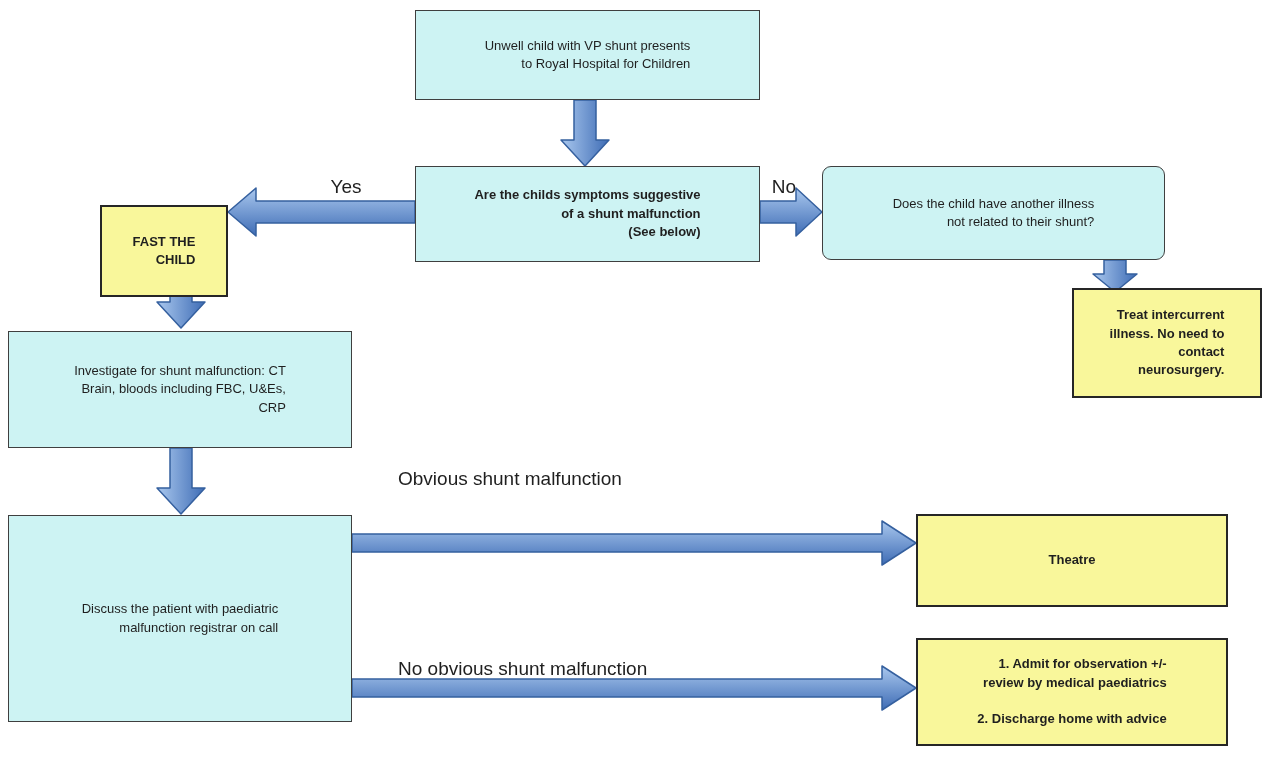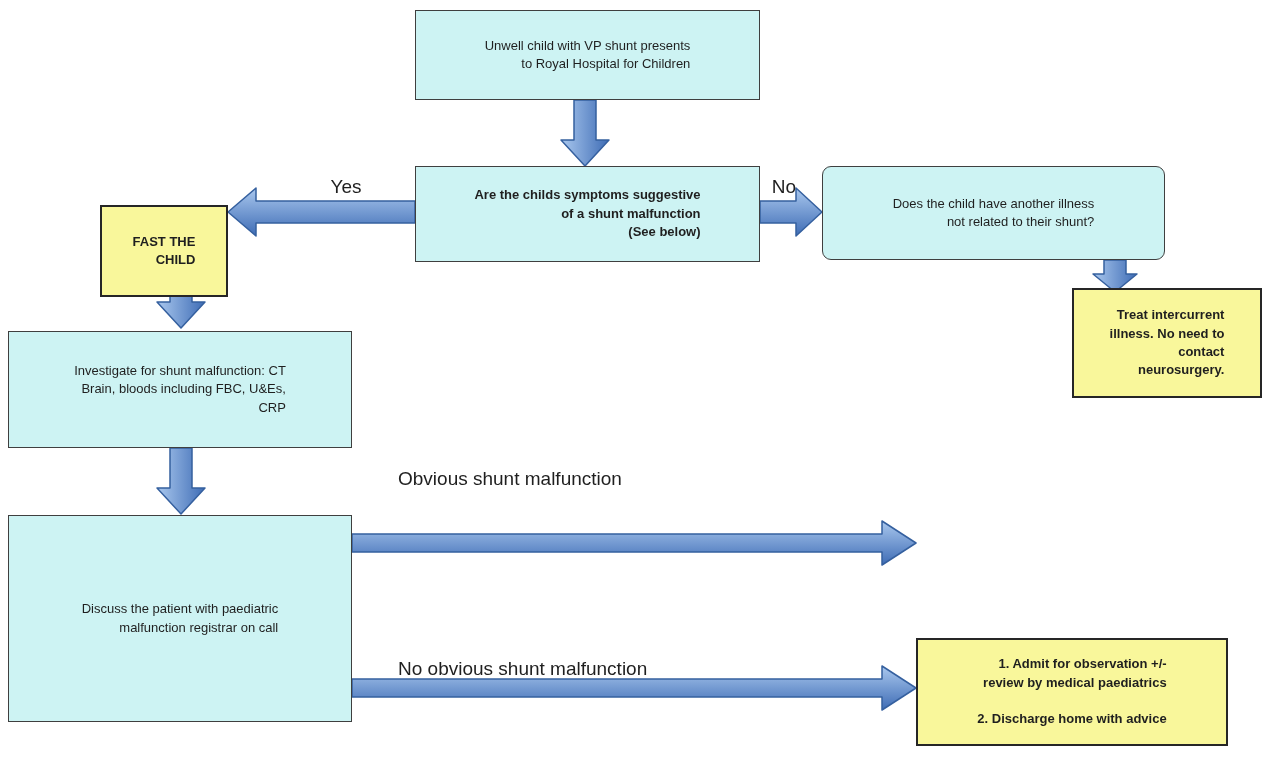--- a/index.html
+++ b/index.html
@@ -84,20 +84,21 @@
 contact
 neurosurgery.</div>
 
   <div id="n-investigate" class="node cyan">Investigate for shunt malfunction: CT
 Brain, bloods including FBC, U&amp;Es,
 CRP</div>
 
   <div id="n-discuss" class="node cyan">Discuss the patient with paediatric
 malfunction registrar on call</div>
 
+  <div id="n-theatre" class="node yellow">Theatre</div>
 
   <div id="n-outcome" class="node yellow">1. Admit for observation +/-
 review by medical paediatrics
 
 2. Discharge home with advice</div>
 
   <div id="l-yes" class="edge-label">Yes</div>
 
   <div id="l-no" class="edge-label">No</div>
 

